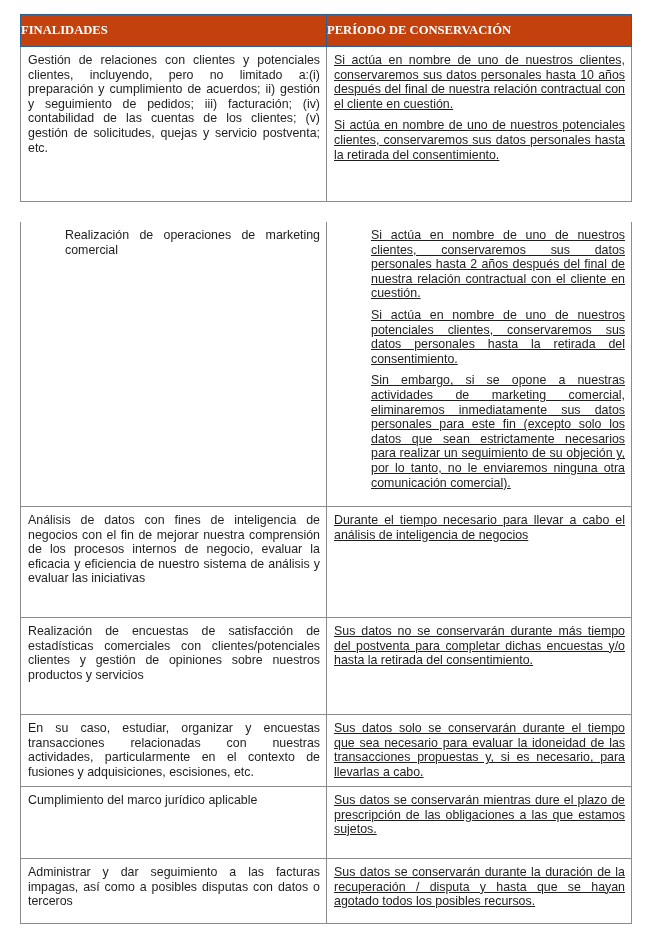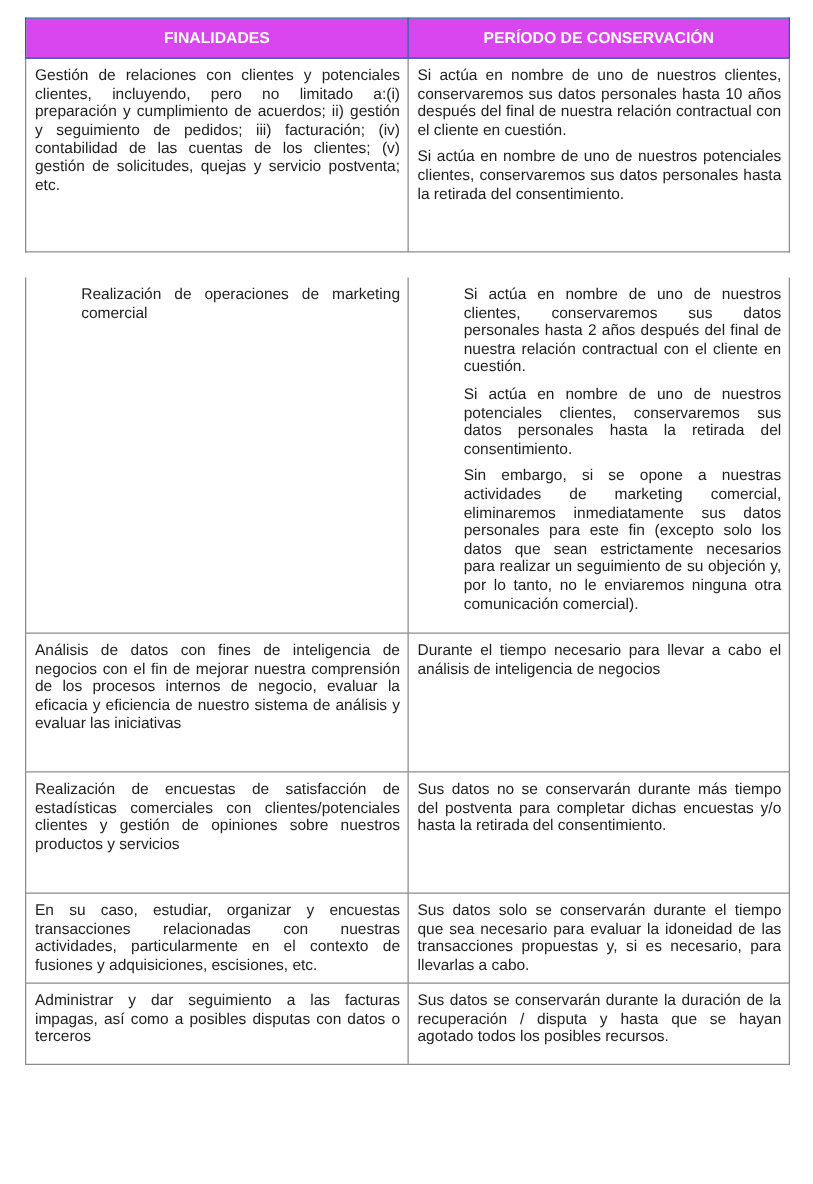--- a/index.html
+++ b/index.html
@@ -3,27 +3,27 @@
 <meta charset="utf-8">
 <style>
   html, body { margin: 0; padding: 0; background: #ffffff; }
   body { width: 650px; height: 947px; position: relative; overflow: hidden;
          font-family: "Liberation Sans", sans-serif; color: #1e1e1e; }
   table { border-collapse: collapse; table-layout: fixed; position: absolute; left: 20px; width: 611px; }
   td, th { border: 1px solid #8c8c8c; vertical-align: top; font-size: 12.4px; line-height: 14.6px;
            padding: 6px 6px 6px 7px; text-align: justify; }
   col.c1 { width: 306px; }
   col.c2 { width: 305px; }
-  th { background: #d946ef; color: #ffffff; font-weight: bold; text-align: center; font-size: 12.6px;
-       height: 31px; padding: 0; vertical-align: middle; border-color: #2a5f95; }
+  th { background: #c2410c; color: #ffffff; font-weight: bold; text-align: left; font-size: 12.6px;
+       height: 31px; padding: 0; vertical-align: middle; border-color: #2a5f95; font-family: Liberation Serif, serif; }
   #t1 { top: 14px; border: 1px solid #8c8c8c; }
   #t1 tr.r1 td { height: 142px; margin-left: 43px; }
   #t2 { top: 222px; }
   #t2 tr:first-child td { border-top: none; padding-left: 44px; }
-  p { margin: 0 0 7px 0; }
+  p { margin: 0 0 7px 0; text-decoration: underline; }
   p:last-child { margin-bottom: 0; }
   #t2 tr.r1 td { height: 272px; }
   #t2 tr.r2 td { height: 98px; }
   #t2 tr.r3 td { height: 84px; }
   #t2 tr.r4 td { height: 59px; }
   #t2 tr.r5 td { height: 59px; }
   #t2 tr.r6 td { height: 52px; }
 </style>
 </head>
 <body>
@@ -75,20 +75,26 @@
       <td>
         <p>Sus datos no se conservarán durante más tiempo del postventa para completar dichas encuestas y/o hasta la retirada del consentimiento.</p>
       </td>
     </tr>
     <tr class="r4">
       <td>En su caso, estudiar, organizar y encuestas transacciones relacionadas con nuestras actividades, particularmente en el contexto de fusiones y adquisiciones, escisiones, etc.</td>
       <td>
         <p>Sus datos solo se conservarán durante el tiempo que sea necesario para evaluar la idoneidad de las transacciones propuestas y, si es necesario, para llevarlas a cabo.</p>
       </td>
     </tr>
+    <tr class="r5">
+      <td>Cumplimiento del marco jurídico aplicable</td>
+      <td>
+        <p>Sus datos se conservarán mientras dure el plazo de prescripción de las obligaciones a las que estamos sujetos.</p>
+      </td>
+    </tr>
     <tr class="r6">
       <td>Administrar y dar seguimiento a las facturas impagas, así como a posibles disputas con datos o terceros</td>
       <td>
         <p>Sus datos se conservarán durante la duración de la recuperación / disputa y hasta que se hayan agotado todos los posibles recursos.</p>
       </td>
     </tr>
   </tbody>
 </table>
 
 </body></html>

